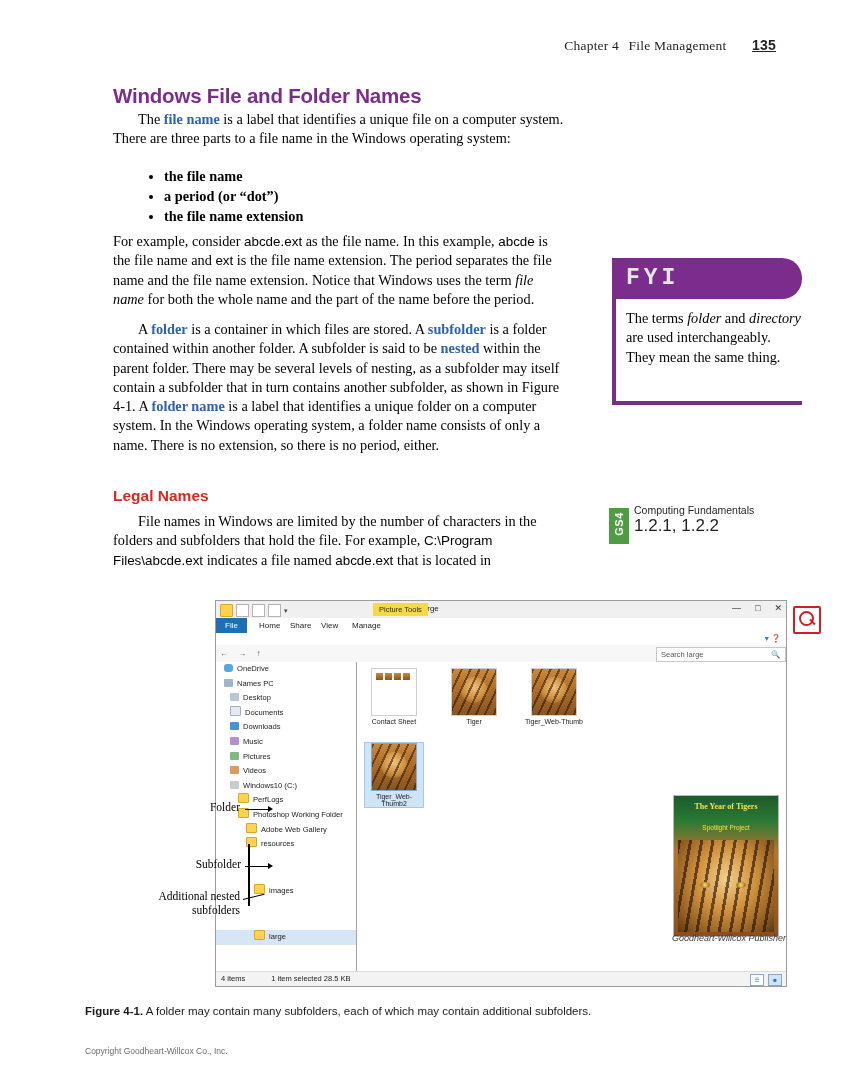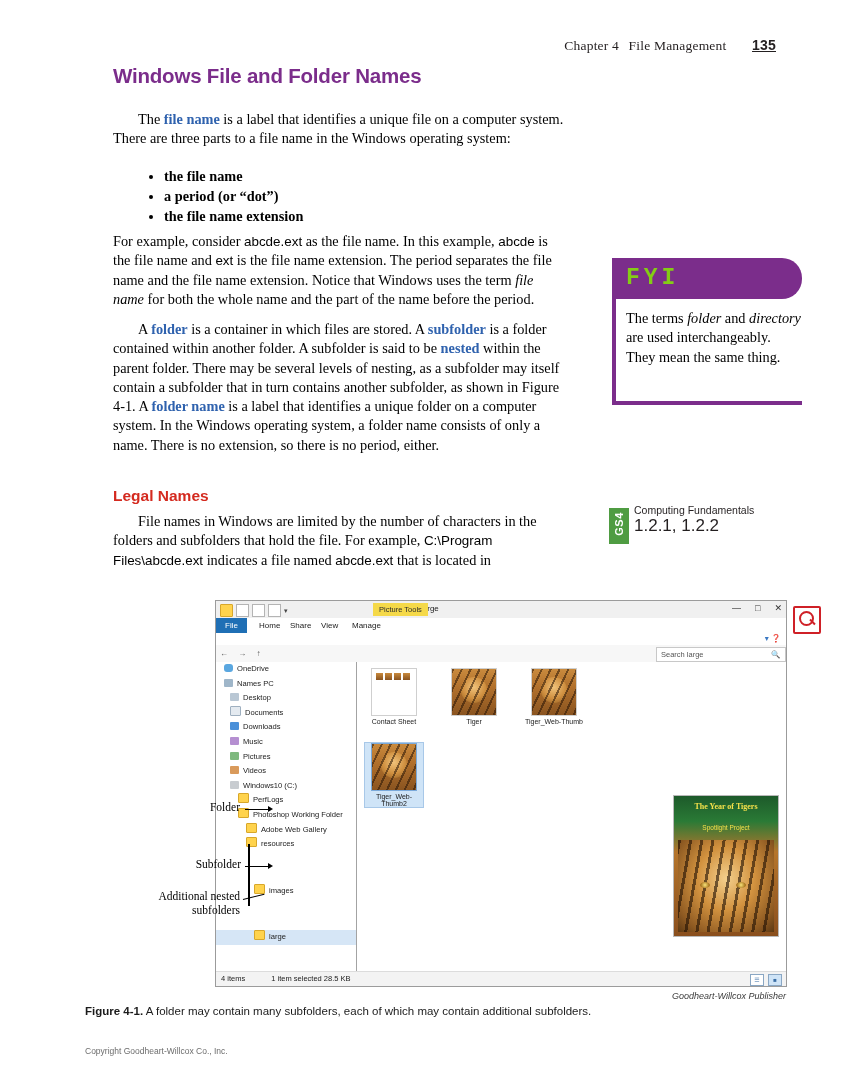--- a/index.html
+++ b/index.html
@@ -37,21 +37,21 @@
     font-weight: bold;
     font-size: 14px;
     margin-left: 22px;
     text-decoration: underline;
   }
 
   
   h1.sec-title {
     position: absolute;
     left: 113px;
-    top: 64px;
+    top: 84px;
     margin: 0;
     font-family: "Liberation Sans", sans-serif;
     font-weight: bold;
     font-size: 20.5px;
     color: #7b2d8b;
     letter-spacing: -0.2px;
   }
   h2.sub-title {
     position: absolute;
     left: 113px;
@@ -108,21 +108,21 @@
     border-radius: 0 20px 20px 0;
   }
   .fyi-header span {
     position: absolute;
     left: 14px;
     top: 7px;
     font-family: "Liberation Mono", monospace;
     font-weight: bold;
     font-size: 23px;
     letter-spacing: 4px;
-    color: #84cc16;
+    color: #e5e5e5;
   }
   .fyi-body {
     width: 176px;
     min-height: 80px;
     border-left: 4px solid #7b2d8b;
     border-bottom: 4px solid #7b2d8b;
     padding: 10px 0 12px 10px;
     font-size: 14.3px;
     line-height: 19.3px;
     box-sizing: content-box;
@@ -563,21 +563,21 @@
   }
   .vbar {
     position: absolute;
     width: 2px;
     background: #000;
   }
 
   .credit {
     position: absolute;
     right: 63px;
-    top: 991px;
+    top: 933px;
     font-family: "Liberation Sans", sans-serif;
     font-size: 9px;
     font-style: italic;
     color: #3b3b3b;
   }
   .fig-caption {
     position: absolute;
     left: 85px;
     top: 1005px;
     width: 690px;

